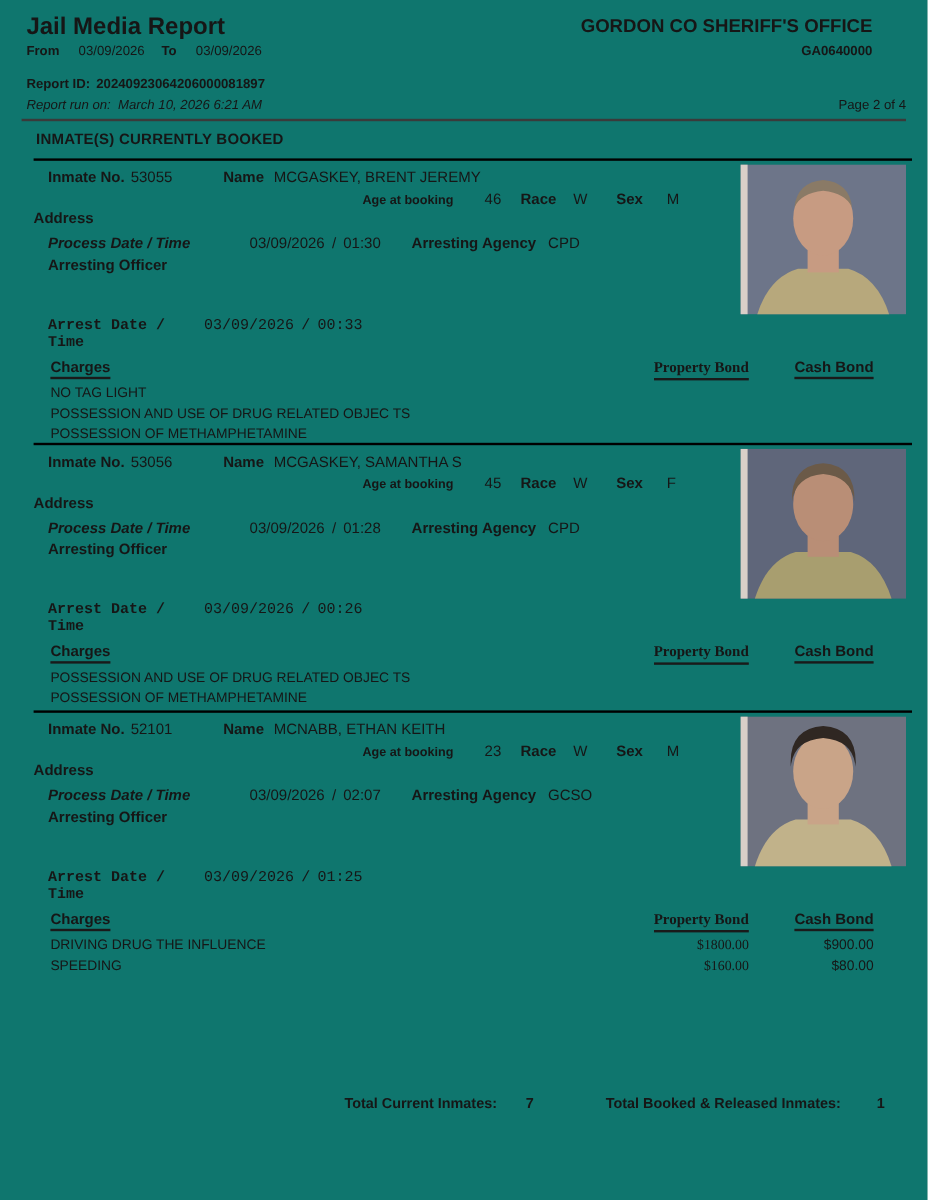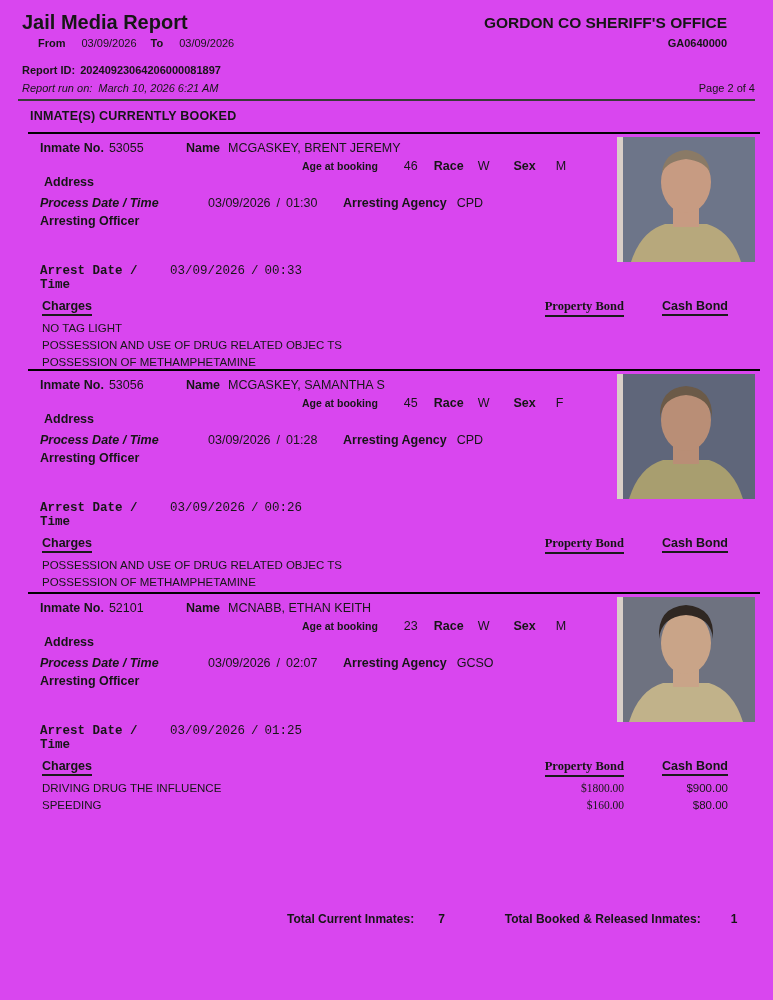--- a/index.html
+++ b/index.html
@@ -1,25 +1,25 @@
 <!DOCTYPE html>
 <html><head>
 <meta charset="utf-8">
 <style>
   html,body{margin:0;padding:0;background:#e8e8e8;}
   .page{
-    position:relative;width:773px;height:1000px;margin:0 auto;background:#d946ef;
+    position:relative;width:773px;height:1000px;margin:0 auto;background:#0f766e;
     color:#161616;font-family:"Liberation Sans",sans-serif;overflow:hidden;
   }
   
   .hrow1{display:flex;justify-content:space-between;align-items:flex-start;padding:11px 46px 0 22px;}
   .title{font-size:20px;font-weight:700;}
   .office{font-size:15.5px;font-weight:700;padding-top:3px;}
   .hrow2{display:flex;justify-content:space-between;padding:3px 46px 0 22px;font-size:11px;}
-  .fromto{display:flex;align-items:baseline;margin-left:16px;}
+  .fromto{display:flex;align-items:baseline;}
   .fromto .lbl{font-weight:700;}
   .from-date{margin-left:16px;}
   .to-lbl{margin-left:14px;}
   .to-date{margin-left:16px;}
   .ori{font-weight:700;}
   .reportid{margin:15px 0 0 22px;font-size:11px;font-weight:700;display:flex;gap:5px;}
   .hrow3{display:flex;justify-content:space-between;padding:6px 18px 0 22px;font-size:11px;}
   .runon{font-style:italic;display:flex;gap:6px;}
   .rule-full{margin:5px 18px 0 18px;border-top:2px solid #3a3a3a;height:0;}
   .section-title{margin:8px 0 0 30px;font-size:12.5px;font-weight:700;letter-spacing:.2px;}
@@ -35,21 +35,21 @@
   .lbl{font-weight:700;}
   .no-val{margin-left:5px;}
   .name-val{margin-left:8px;}
   .r-age{display:flex;align-items:baseline;margin:4px 0 0 274px;font-size:12.5px;}
   .age-lbl{font-weight:700;font-size:10.5px;}
   .age-val{margin-left:26px;}
   .race-lbl{margin-left:16px;}
   .race-val{margin-left:14px;}
   .sex-lbl{margin-left:24px;}
   .sex-val{margin-left:20px;}
-  .r-addr{display:flex;gap:8px;margin:2px 0 0 16px;font-size:12.5px;}
+  .r-addr{display:flex;gap:8px;margin:2px 0 0 0;font-size:12.5px;}
   .r-proc{display:flex;align-items:baseline;margin:7px 0 0 12px;font-size:12.5px;}
   .proc-lbl{width:168px;font-weight:700;font-style:italic;}
   .dategrp{width:135px;display:flex;gap:6px;}
   .agency-val{margin-left:10px;}
   .r-off{display:flex;gap:8px;margin:4px 0 0 12px;font-size:12.5px;font-weight:700;}
   .r-off .val{font-weight:400;}
   .r-arrest{display:flex;align-items:baseline;margin:36px 0 0 12px;font-size:12.5px;font-family:Liberation Mono, monospace;}
   .arrest-lbl{width:130px;font-weight:700;}
   
   .charges{margin:7px 32px 0 14px;}

